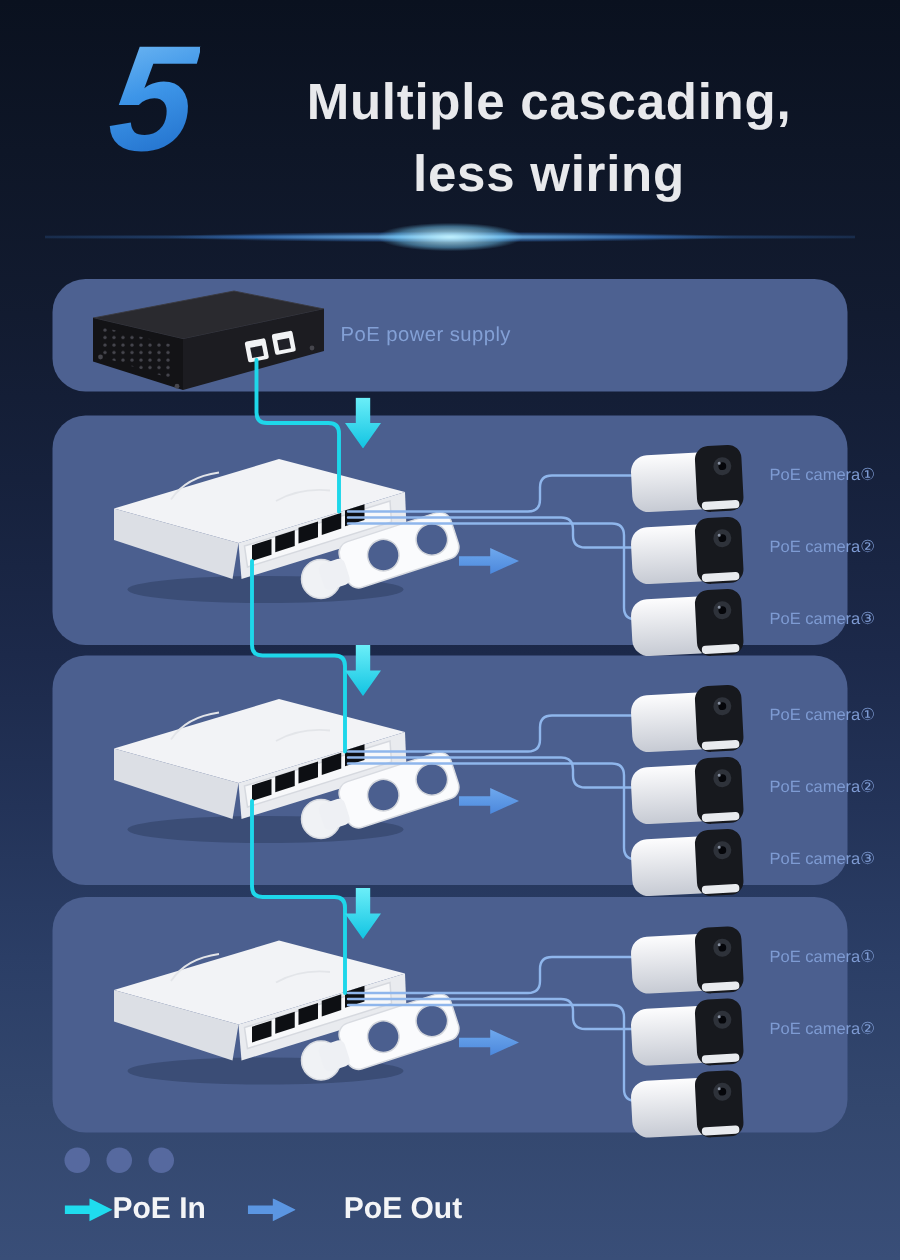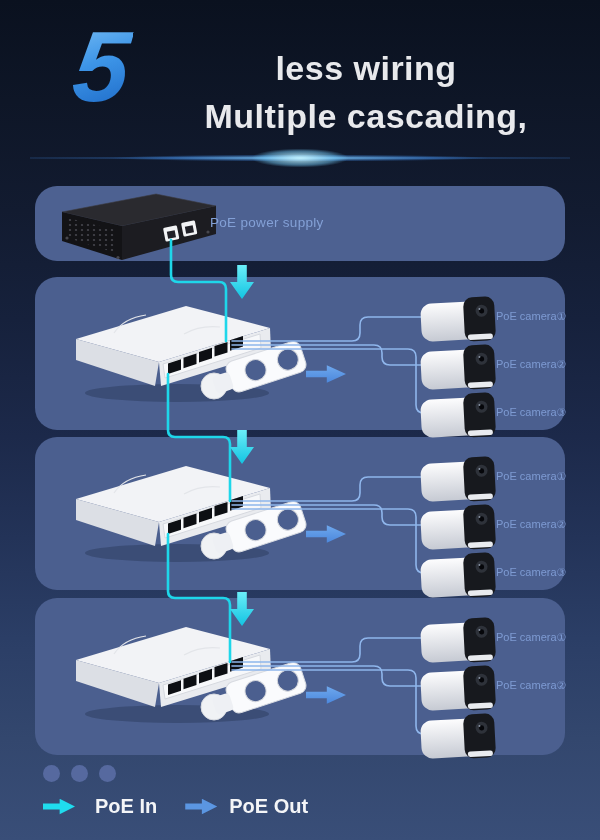--- a/index.html
+++ b/index.html
@@ -43,44 +43,44 @@
     clip-path:polygon(30% 0,70% 0,70% 50%,100% 50%,50% 100%,0 50%,30% 50%);
   }
   .da1{top:265px;} .da2{top:430px;} .da3{top:592px;}
   .right-arrow{
     position:absolute;left:306px;width:40px;height:18px;z-index:4;
     background:linear-gradient(180deg,#6fa9ee,#4b87dc);
     clip-path:polygon(0 32%,52% 32%,52% 2%,100% 50%,52% 98%,52% 68%,0 68%);
   }
   .ra1{top:365px;} .ra2{top:525px;} .ra3{top:686px;}
   
-  .lbl{position:absolute;z-index:5;color:#83a0d6;white-space:nowrap;}
+  .lbl{position:absolute;z-index:5;color:#83a0d6;white-space:nowrap;margin-left:17px;}
   .power-lbl{left:210px;top:215px;font-size:13.5px;letter-spacing:.3px;}
   .cam-lbl{left:496px;font-size:11px;color:#7e9bd3;}
   
   .dots{position:absolute;left:43px;top:765px;display:flex;gap:11px;z-index:4;}
   .dot{width:17px;height:17px;border-radius:50%;background:#56699f;}
   .legend{position:absolute;left:43px;top:795px;display:flex;align-items:center;z-index:4;
     color:#f4f5f7;font-size:20px;font-weight:700;}
   .legend-arrow{width:32px;height:16px;
     clip-path:polygon(0 32%,52% 32%,52% 2%,100% 50%,52% 98%,52% 68%,0 68%);}
   .legend-arrow.cyan{background:#1fdcee;}
   .legend-arrow.blue{background:#5b96e2;margin-left:28px;}
-  .legend-text{margin-left:20px;}
-  .legend-text.out{margin-left:12px;}
+  .legend-text{}
+  .legend-text.out{margin-left:32px;}
 </style>
 </head>
 <body>
 
 <div class="page">
 
   <span class="big-num">5</span>
   <div class="title">
+    <div>Multiple cascading,</div>
     <div>less wiring</div>
-    <div>Multiple cascading,</div>
   </div>
   <div class="flare"></div>
 
   <div class="panel panel-power"></div>
   <div class="panel p2"></div>
   <div class="panel p3"></div>
   <div class="panel p4"></div>
 
   <svg class="art" width="600" height="840" viewBox="0 0 600 840">
     <defs>

